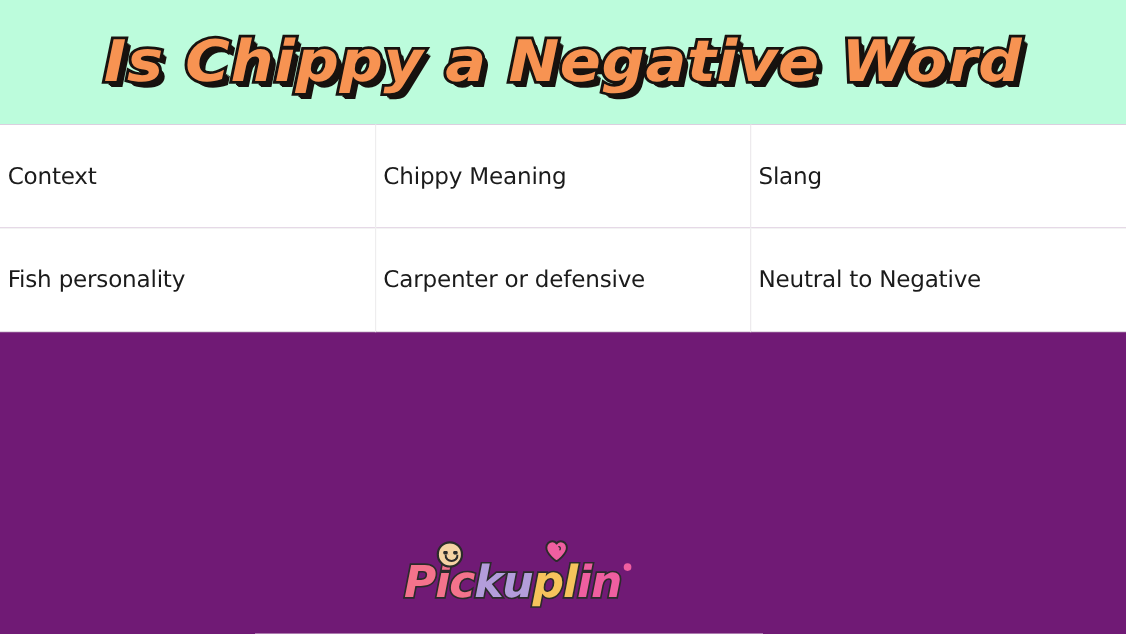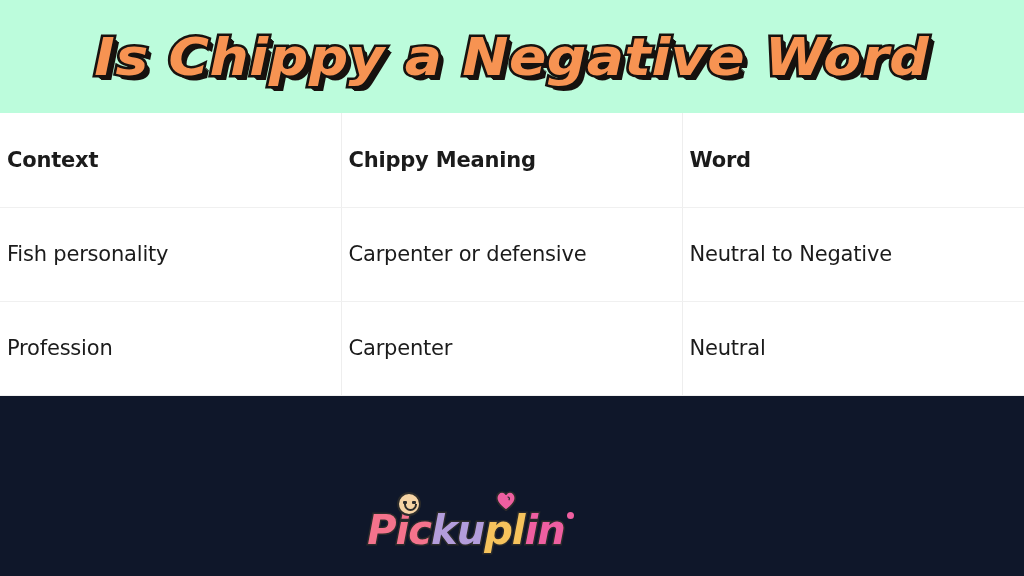--- a/index.html
+++ b/index.html
@@ -11,21 +11,21 @@
     height: 576px;
     background: #ffffff;
     font-family: "Liberation Sans", sans-serif;
     overflow: hidden;
   }
 
   #page {
     position: relative;
     width: 1024px;
     height: 576px;
-    background: #0f172a;
+    background: #701a75;
   }
 
   
   .title-band {
     position: absolute;
     left: 0;
     top: 0;
     width: 1024px;
     height: 113px;
     background: #bcfcdc;
@@ -80,21 +80,21 @@
     font-weight: normal;
     color: #1b1b1b;
     background: #ffffff;
     border-right: 1px solid #eeeeee;
     border-bottom: 1px solid #f0f0f0;
     box-sizing: border-box;
     letter-spacing: -0.2px;
   }
 
   table.info-table th {
-    font-weight: bold;
+    font-weight: normal;
     margin-left: 15px;
   }
 
   table.info-table tr > :last-child {
     border-right: none;
   }
 
   
   .logo {
     position: absolute;
@@ -201,34 +201,29 @@
     <table class="info-table">
       <colgroup>
         <col class="c1">
           <col class="c2">
           <col class="c3">
       </colgroup>
       <thead>
         <tr>
           <th>Context</th>
           <th>Chippy Meaning</th>
-          <th>Word</th>
+          <th>Slang</th>
         </tr>
       </thead>
       <tbody>
         <tr>
           <td>Fish personality</td>
           <td>Carpenter or defensive</td>
           <td>Neutral to Negative</td>
         </tr>
-        <tr>
-          <td>Profession</td>
-          <td>Carpenter</td>
-          <td>Neutral</td>
-        </tr>
       </tbody>
     </table>
   </div>
 
   <div class="logo">
     <div class="logo-inner">
 
       <div class="logo-word">
         <span class="lp">P</span><span class="li1">i</span><span class="lc">c</span><span class="lk">k</span><span class="lu">u</span><span class="lp2">p</span><span class="ll">l</span><span class="li2">i</span><span class="ln">n</span>
       </div>

